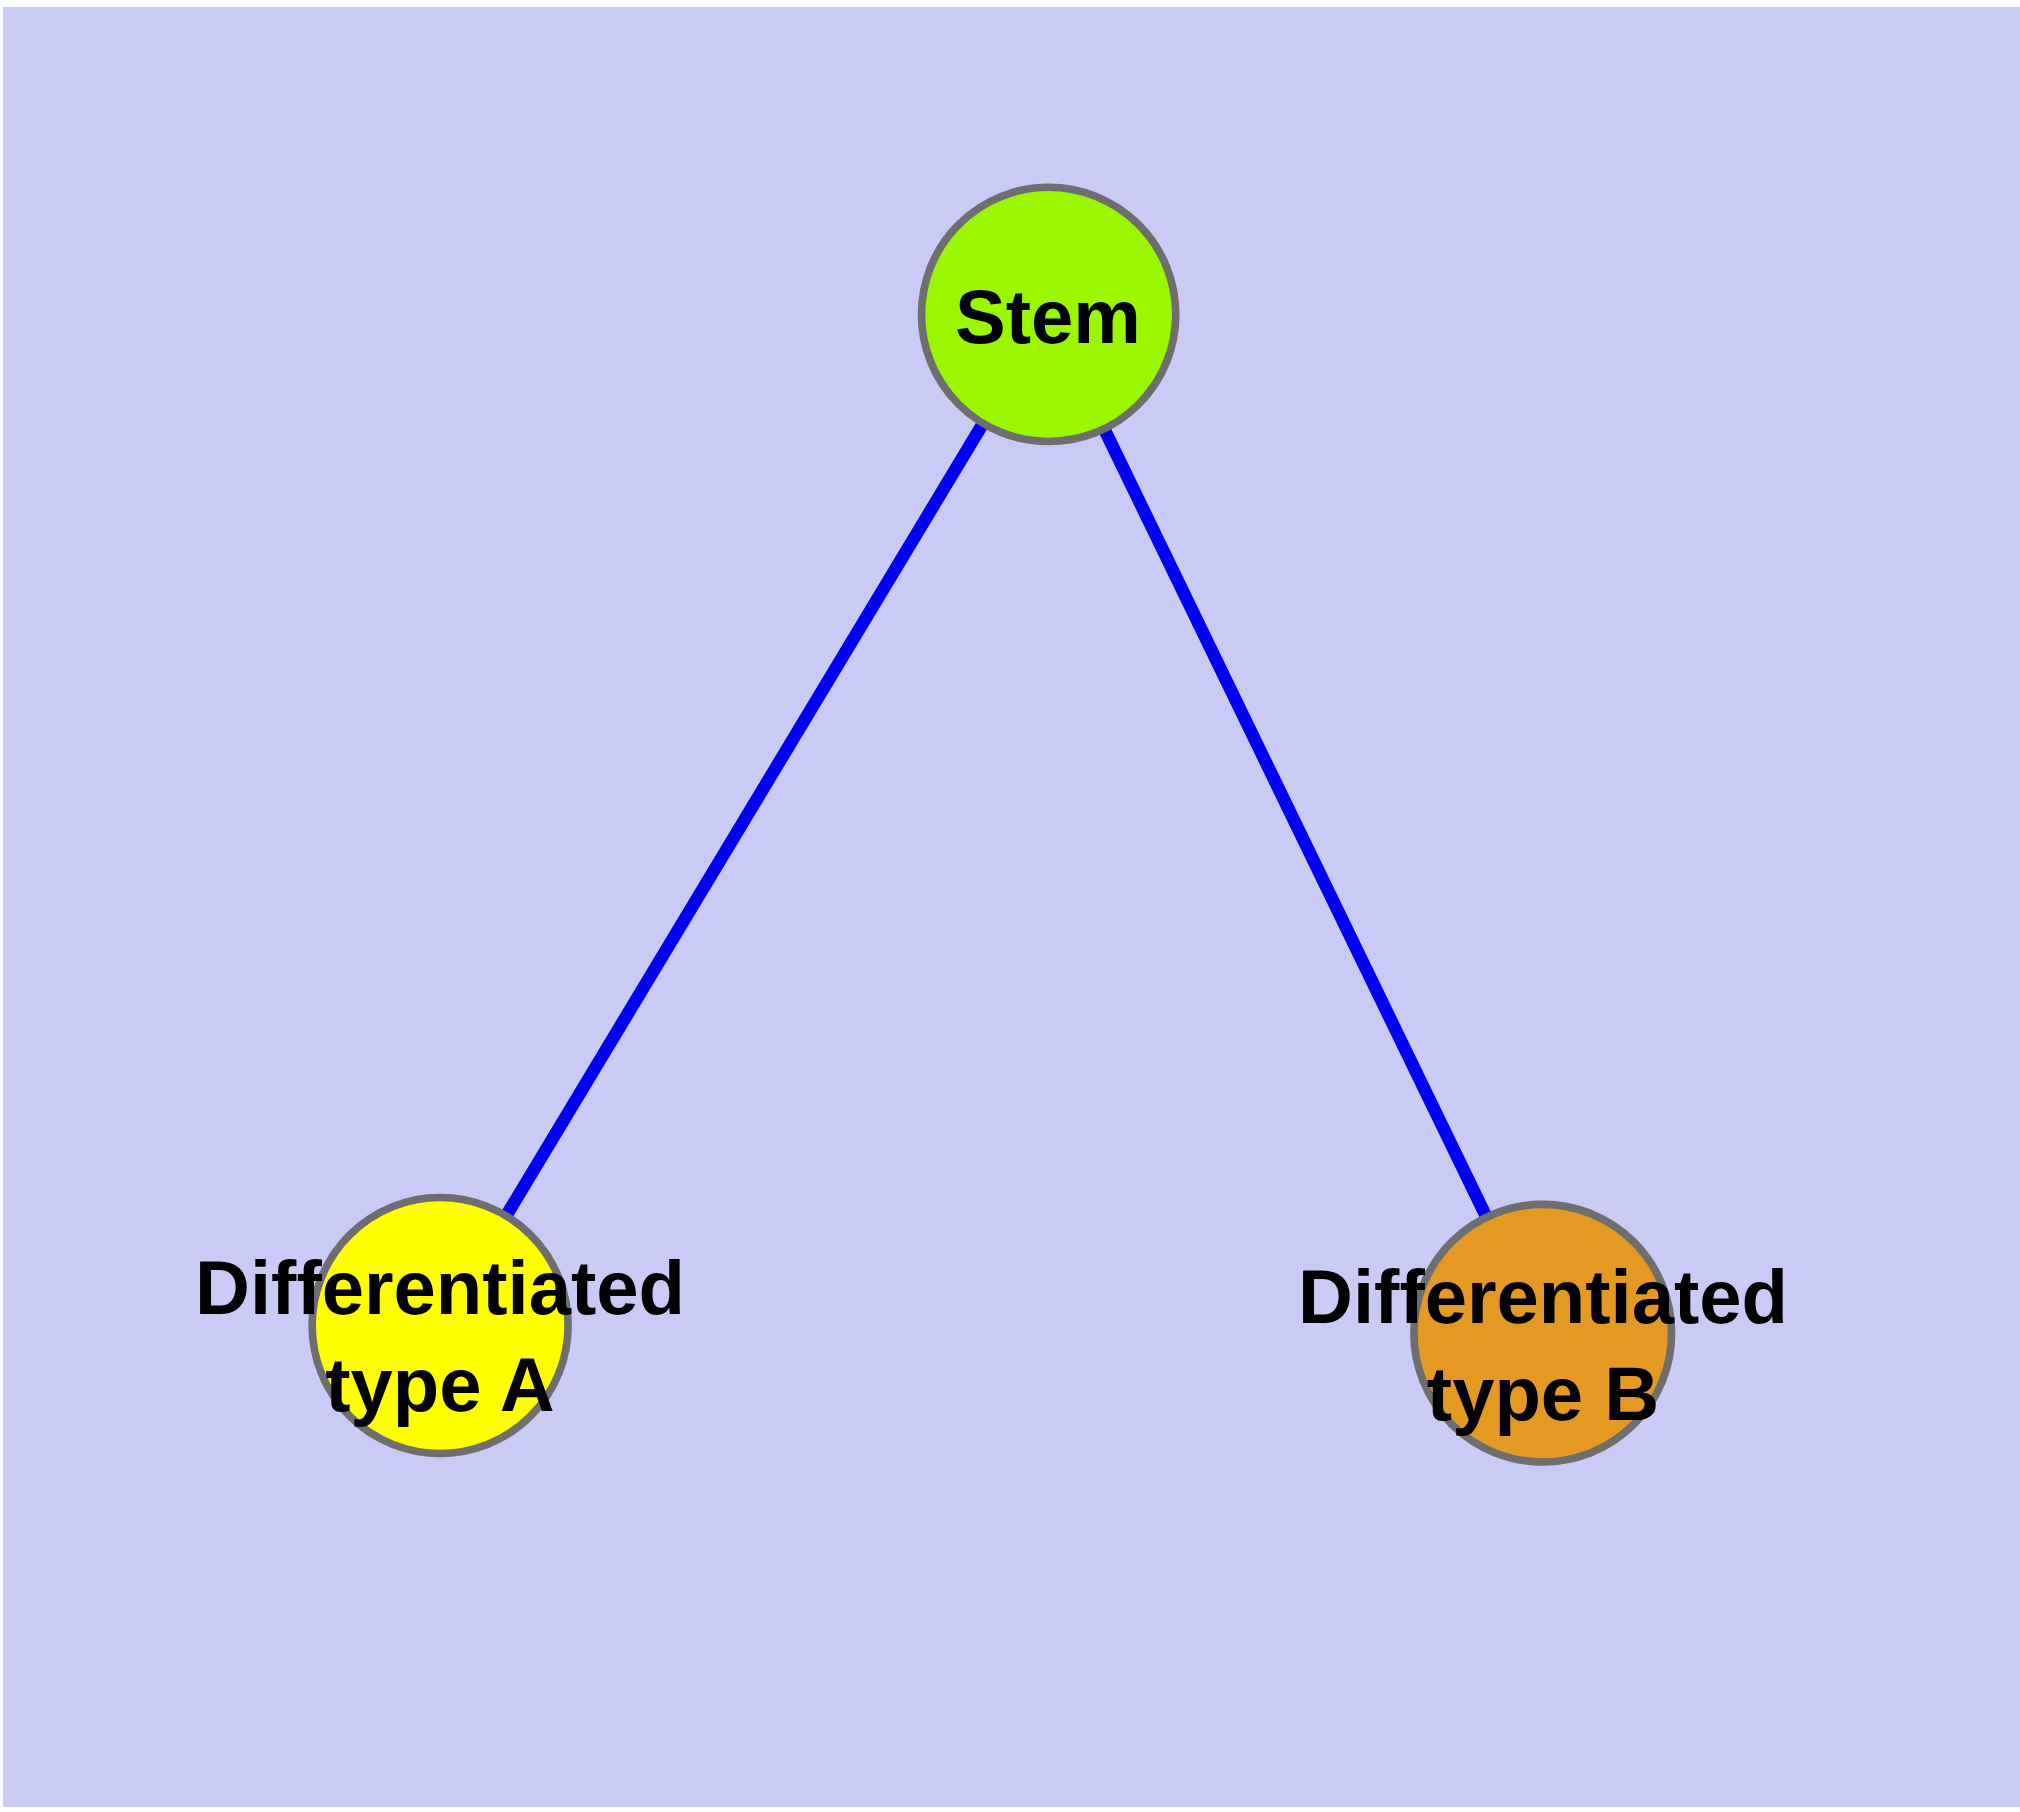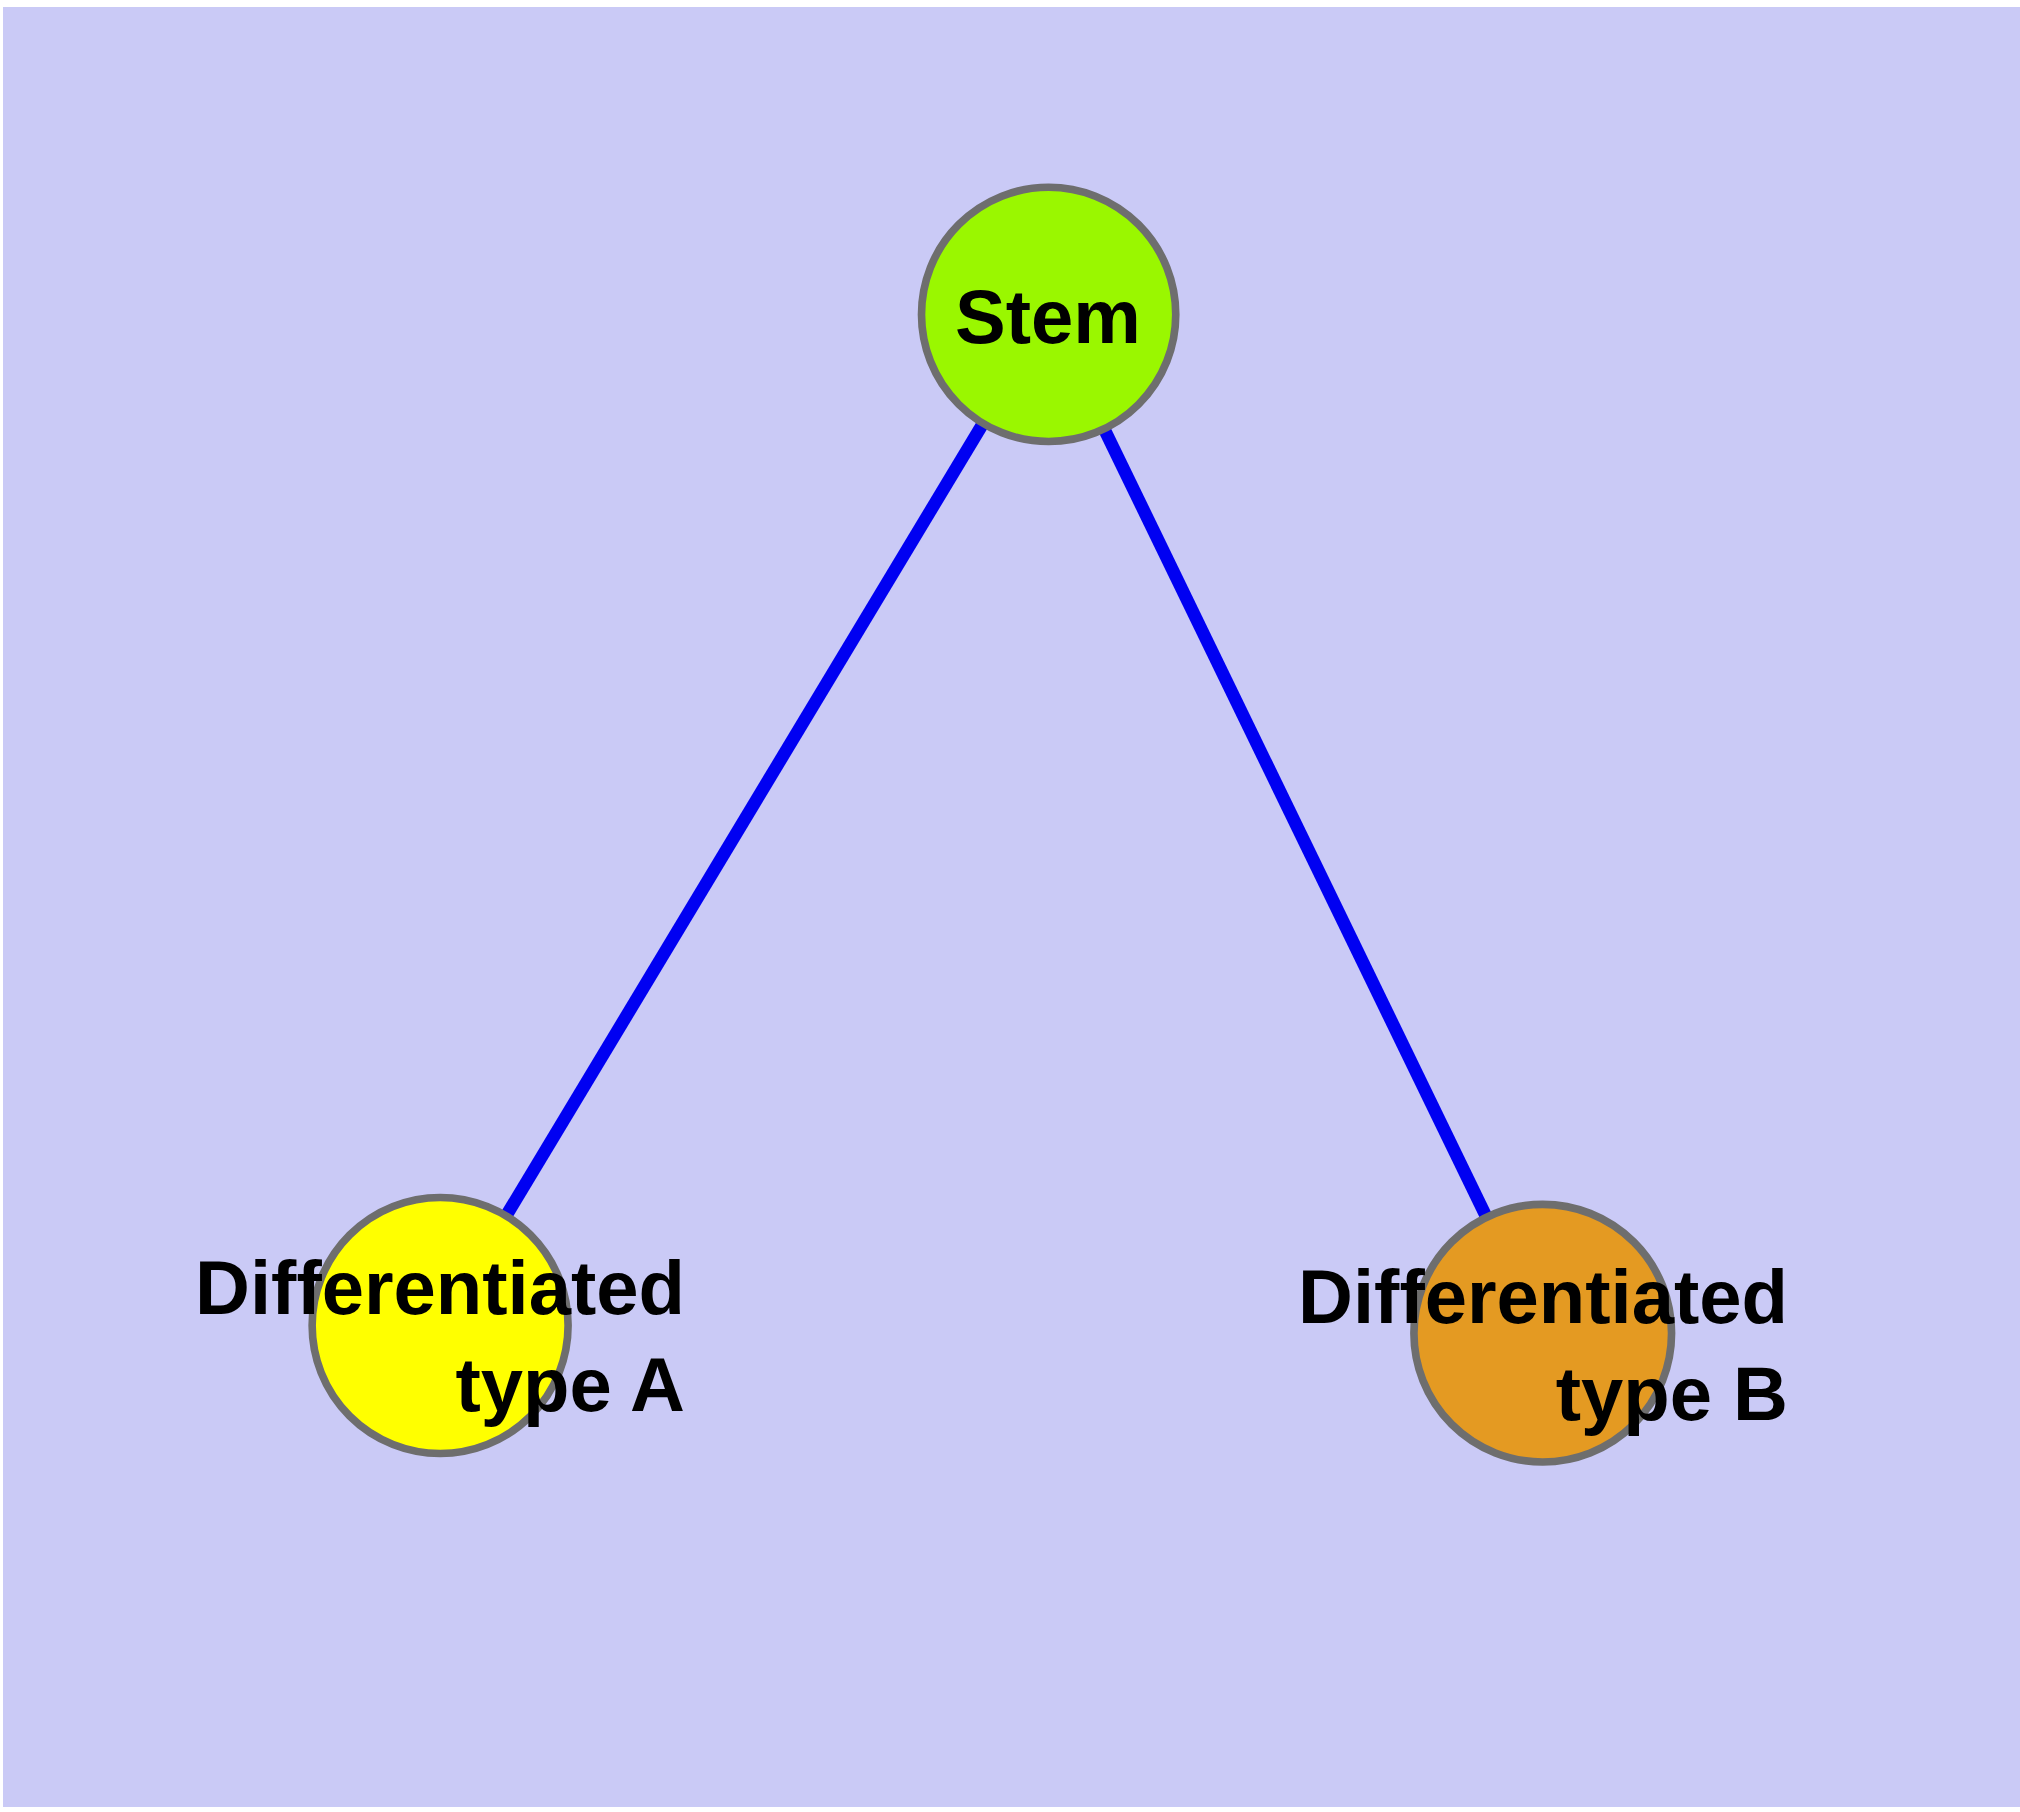--- a/index.html
+++ b/index.html
@@ -34,21 +34,21 @@
     top: 0;
     width: 2021px;
     height: 1812px;
     pointer-events: none;
   }
   .node-label {
     position: absolute;
     transform: translate(-50%, -50%);
     font-family: "Liberation Sans", sans-serif;
     font-weight: bold;
-    text-align: right;
+    text-align: center;
     white-space: pre-line;
   }
 </style>
 </head>
 <body>
 
 <div class="page" style="background: rgb(255, 255, 255);">
   <div class="plot-bg" style="background: rgb(202, 202, 246);"></div>
   <svg class="graph-svg" viewBox="0 0 2384 2138" xmlns="http://www.w3.org/2000/svg">
     <g id="edges-layer">

